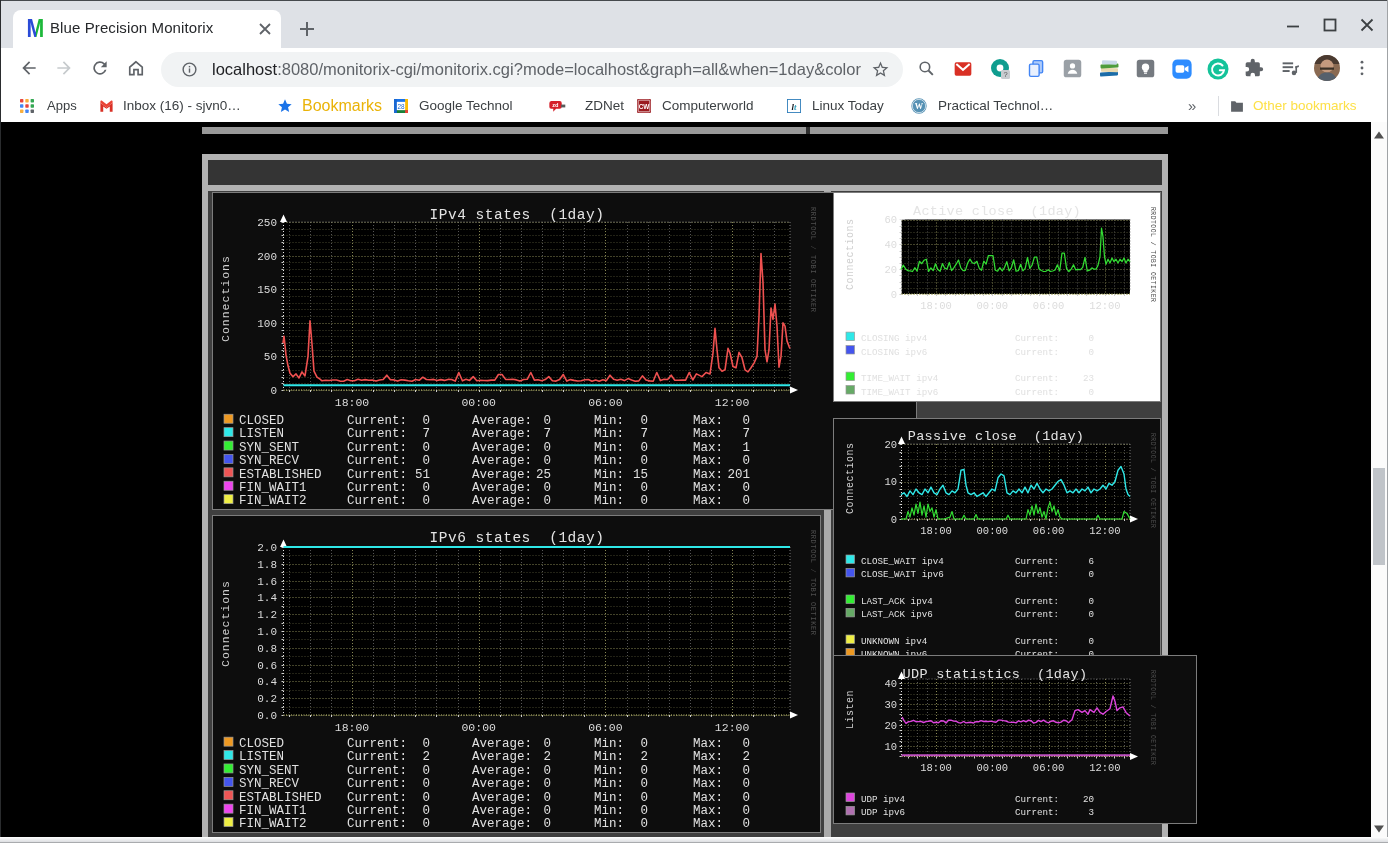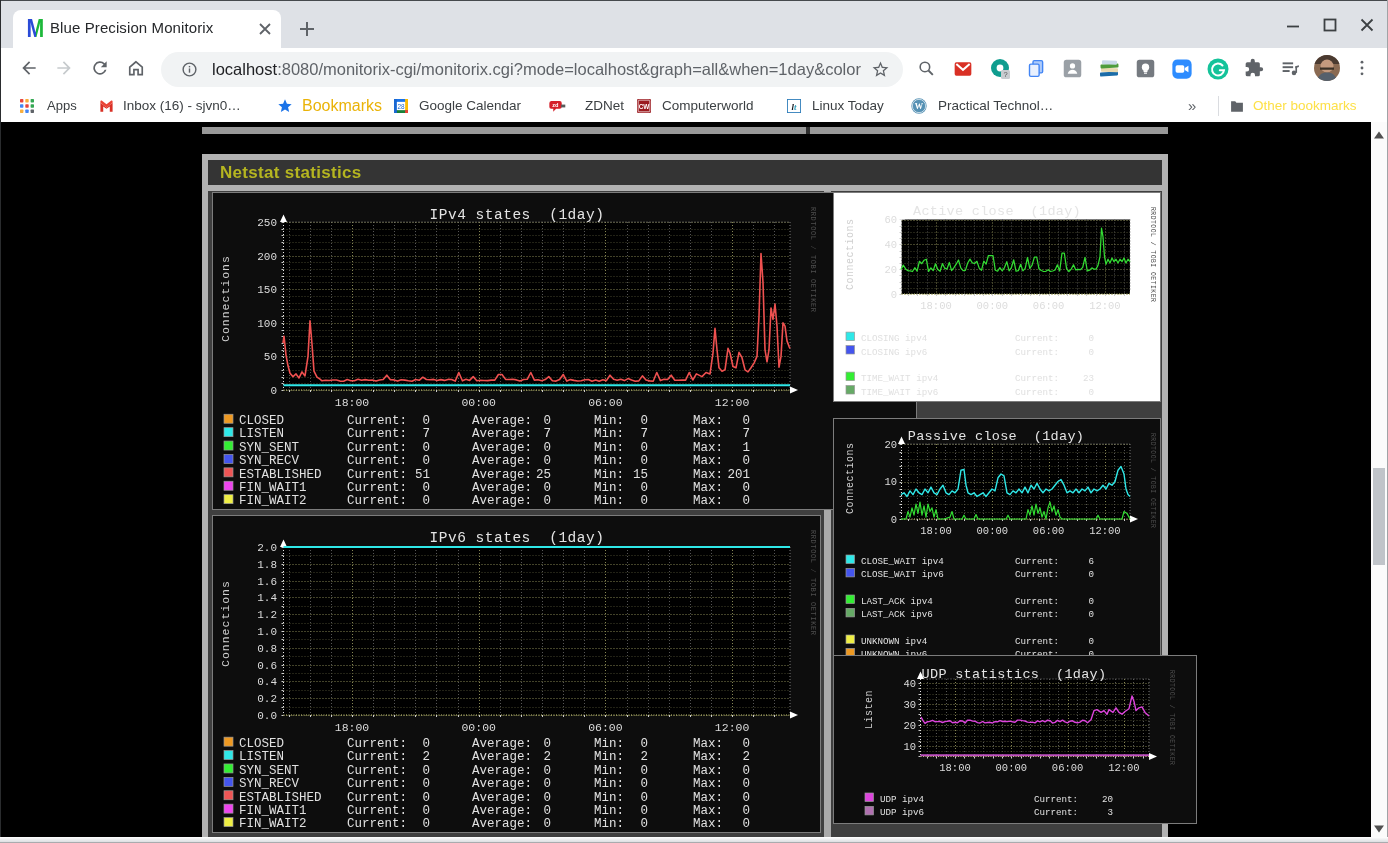--- a/index.html
+++ b/index.html
@@ -157,21 +157,21 @@
     <svg style="position:absolute;left:394px;top:99px" width="14" height="14" viewBox="0 0 24 24" xmlns="http://www.w3.org/2000/svg">
       <rect width="24" height="24" fill="#fff"></rect>
       <rect width="24" height="5" fill="#1a73e8"></rect>
       <rect y="19" width="24" height="5" fill="#188038"></rect>
       <rect width="5" height="24" fill="#1967d2"></rect>
       <rect x="19" width="5" height="19" fill="#fbbc04"></rect>
       <rect x="19" y="19" width="5" height="5" fill="#ea4335"></rect>
       <rect x="5" y="5" width="14" height="14" fill="#fff"></rect>
       <text x="12" y="16.5" font-size="11" fill="#1967d2" text-anchor="middle" font-family="Liberation Sans">28</text>
     </svg>
-    <div style="position:absolute;left:419px;top:90px;height:32px;line-height:32px;font-size:13.5px;color:#3c4043;white-space:nowrap;">Google Calendar</div>
+    <div style="position:absolute;left:419px;top:90px;height:32px;line-height:32px;font-size:13.5px;color:#3c4043;white-space:nowrap;">Google Technol</div>
     <svg style="position:absolute;left:549px;top:98px" width="17" height="16" viewBox="0 0 24 22" xmlns="http://www.w3.org/2000/svg">
       <path d="M3 4h12a3 3 0 0 1 3 3v5a3 3 0 0 1-3 3h-5l-4 4v-4H3a2.5 2.5 0 0 1-2.5-2.5V7A3 3 0 0 1 3 4z" fill="#d5202a"></path>
       <text x="9" y="13" font-size="8" fill="#fff" text-anchor="middle" font-family="Liberation Sans" font-weight="bold">zd</text>
       <rect x="17" y="9" width="6" height="4" fill="#5a5a5a"></rect>
     </svg>
     <div style="position:absolute;left:576px;top:90px;height:32px;line-height:32px;font-size:13.5px;color:#3c4043;white-space:nowrap;margin-left:9px;">ZDNet</div>
     <svg style="position:absolute;left:637px;top:99px" width="14" height="14" viewBox="0 0 24 24" xmlns="http://www.w3.org/2000/svg">
       <rect width="24" height="24" rx="2" fill="#9b1b20"></rect>
       <rect x="2" y="2" width="20" height="20" rx="1" fill="none" stroke="#fff" stroke-width="1.2"></rect>
       <text x="12" y="16.5" font-size="11" fill="#fff" text-anchor="middle" font-family="Liberation Sans" font-weight="bold">CW</text>
@@ -192,21 +192,20 @@
     <div style="position:absolute;left:1218px;top:96px;width:1px;height:20px;background:#dadce0;"></div>
     <svg style="position:absolute;left:1229px;top:100px" width="16" height="13" viewBox="0 0 24 22" xmlns="http://www.w3.org/2000/svg">
       <path d="M2 2h7l2 2.5h11V20H2z" fill="#5f6368"></path>
     </svg>
     <div style="position:absolute;left:1253px;top:90px;height:32px;line-height:32px;font-size:13.5px;color:#fde047;white-space:nowrap;">Other bookmarks</div>
 <div style="position:absolute;left:1px;top:122px;width:1370px;height:716px;background:#000;"></div>
     <div style="position:absolute;left:202px;top:126.5px;width:966px;height:7px;background:#989898;"></div>
     <div style="position:absolute;left:806px;top:126.5px;width:4px;height:7px;background:#2e2e2e;"></div>
     <div style="position:absolute;left:202px;top:154px;width:966px;height:37px;background:#b2b2b2;"></div>
     <div style="position:absolute;left:208px;top:160px;width:954px;height:24.5px;background:#343434;"></div>
-    <div style="position:absolute;left:220px;top:162px;width:600px;height:22px;font-size:17px;line-height:22px;font-weight:bold;letter-spacing:0.3px;color:#b5b520;">Netstat statistics</div>
     <div style="position:absolute;left:202px;top:191px;width:966px;height:646px;background:#3f3f3f;"></div>
     <div style="position:absolute;left:202px;top:191px;width:6px;height:646px;background:#b2b2b2;"></div>
     <div style="position:absolute;left:1162px;top:191px;width:6px;height:646px;background:#b2b2b2;"></div>
     <div style="position:absolute;left:824px;top:191px;width:7px;height:646px;background:#aaaaaa;"></div>
 <div style="position:absolute;left:212px;top:192px;width:705px;height:318px;background:#0d0d0d;border:1px solid #7c7c7c;box-sizing:border-box;"><svg width="607" height="316" viewBox="213 193 607 316" xmlns="http://www.w3.org/2000/svg">
         <rect x="283.5" y="222" width="506.5" height="168" fill="#000000"></rect>
         <line x1="289.5" y1="222" x2="289.5" y2="390" stroke="#555555" stroke-width="1" stroke-dasharray="1,2"></line>
         <line x1="310.5" y1="222" x2="310.5" y2="390" stroke="#555555" stroke-width="1" stroke-dasharray="1,2"></line>
         <line x1="331.5" y1="222" x2="331.5" y2="390" stroke="#555555" stroke-width="1" stroke-dasharray="1,2"></line>
         <line x1="373.5" y1="222" x2="373.5" y2="390" stroke="#555555" stroke-width="1" stroke-dasharray="1,2"></line>
@@ -829,21 +828,21 @@
         <rect x="846" y="621.0" width="8.5" height="8.5" fill="none" stroke="#999" stroke-width="0.7"></rect>
         <text x="861" y="630.0" font-family="Liberation Mono, monospace" font-size="9.2" fill="#e0e0e0" text-anchor="start">UNKNOWN ipv4</text>
         <text x="1015" y="630.0" font-family="Liberation Mono, monospace" font-size="9.2" fill="#e0e0e0" text-anchor="start">Current:</text>
         <text x="1094" y="630.0" font-family="Liberation Mono, monospace" font-size="9.2" fill="#e0e0e0" text-anchor="end">0</text>
         <rect x="846" y="634.4" width="8.5" height="8.5" fill="#ee9922"></rect>
         <rect x="846" y="634.4" width="8.5" height="8.5" fill="none" stroke="#999" stroke-width="0.7"></rect>
         <text x="861" y="643.4" font-family="Liberation Mono, monospace" font-size="9.2" fill="#e0e0e0" text-anchor="start">UNKNOWN ipv6</text>
         <text x="1015" y="643.4" font-family="Liberation Mono, monospace" font-size="9.2" fill="#e0e0e0" text-anchor="start">Current:</text>
         <text x="1094" y="643.4" font-family="Liberation Mono, monospace" font-size="9.2" fill="#e0e0e0" text-anchor="end">0</text>
       </svg></div>
-    <div style="position:absolute;left:833px;top:655px;width:364px;height:169px;background:#0d0d0d;border:1px solid #7c7c7c;box-sizing:border-box;padding-left:19px;"><svg width="326" height="167" viewBox="834 656 326 167" xmlns="http://www.w3.org/2000/svg">
+    <div style="position:absolute;left:833px;top:655px;width:364px;height:169px;background:#0d0d0d;border:1px solid #7c7c7c;box-sizing:border-box;"><svg width="326" height="167" viewBox="834 656 326 167" xmlns="http://www.w3.org/2000/svg">
         <rect x="901.5" y="679" width="228.5" height="77.5" fill="#000000"></rect>
         <line x1="908.5" y1="679" x2="908.5" y2="756.5" stroke="#555555" stroke-width="1" stroke-dasharray="1,2"></line>
         <line x1="917.5" y1="679" x2="917.5" y2="756.5" stroke="#555555" stroke-width="1" stroke-dasharray="1,2"></line>
         <line x1="927.5" y1="679" x2="927.5" y2="756.5" stroke="#555555" stroke-width="1" stroke-dasharray="1,2"></line>
         <line x1="945.5" y1="679" x2="945.5" y2="756.5" stroke="#555555" stroke-width="1" stroke-dasharray="1,2"></line>
         <line x1="955.5" y1="679" x2="955.5" y2="756.5" stroke="#555555" stroke-width="1" stroke-dasharray="1,2"></line>
         <line x1="964.5" y1="679" x2="964.5" y2="756.5" stroke="#555555" stroke-width="1" stroke-dasharray="1,2"></line>
         <line x1="974.5" y1="679" x2="974.5" y2="756.5" stroke="#555555" stroke-width="1" stroke-dasharray="1,2"></line>
         <line x1="983.5" y1="679" x2="983.5" y2="756.5" stroke="#555555" stroke-width="1" stroke-dasharray="1,2"></line>
         <line x1="1002.5" y1="679" x2="1002.5" y2="756.5" stroke="#555555" stroke-width="1" stroke-dasharray="1,2"></line>

